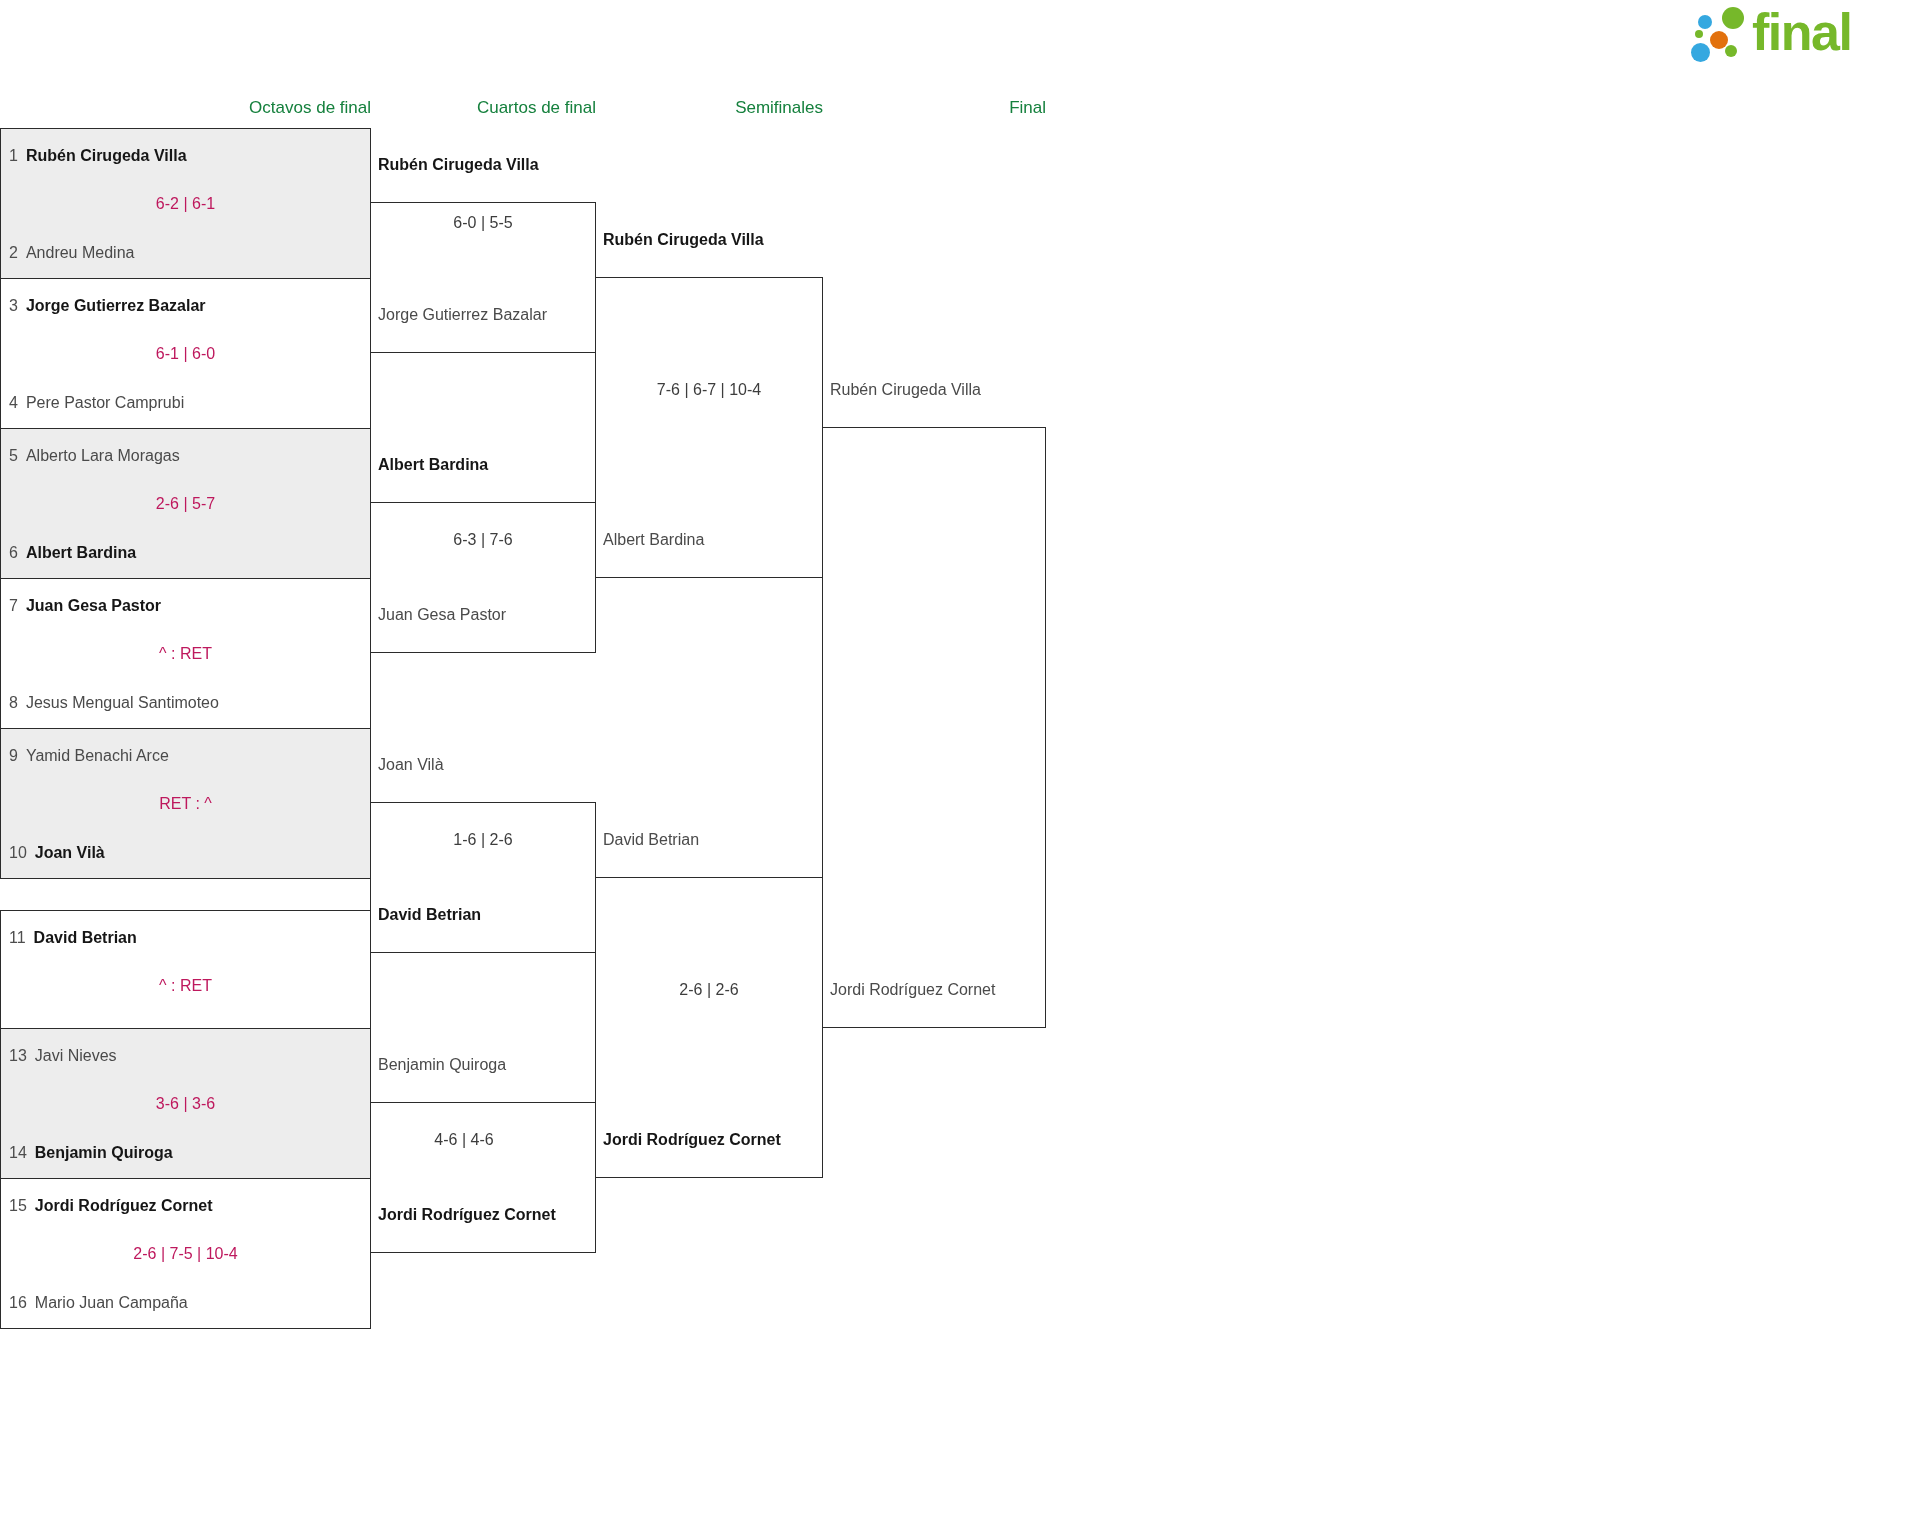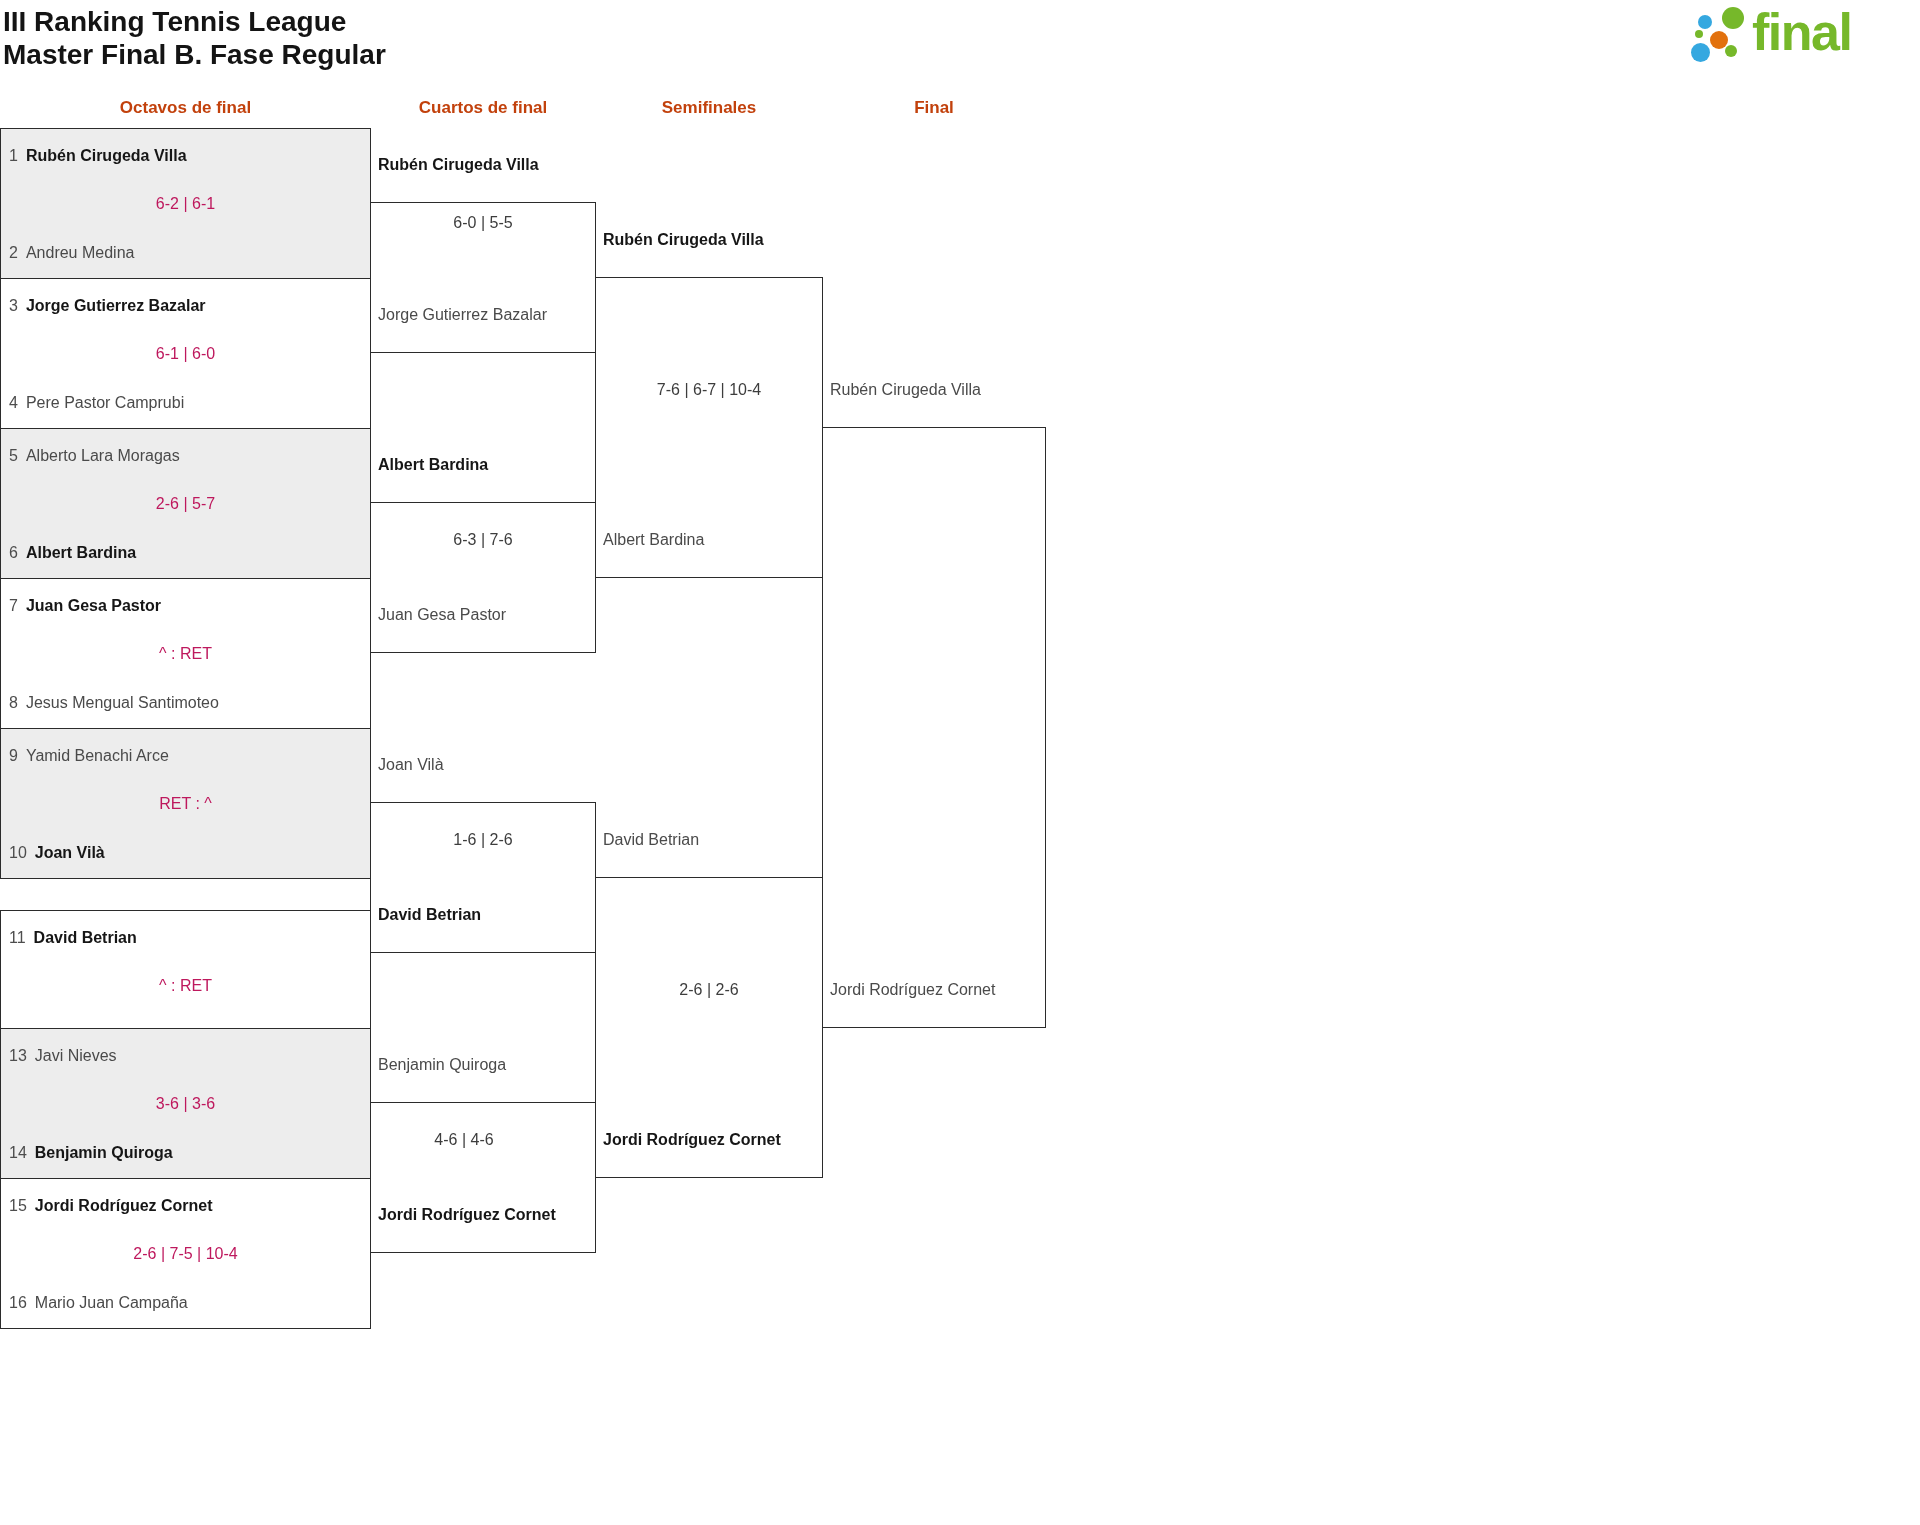--- a/index.html
+++ b/index.html
@@ -9,21 +9,21 @@
   
   .title{position:absolute;left:3px;top:5px;font-size:28px;font-weight:700;line-height:33px;color:#141414;}
 
   
   .logo{position:absolute;left:1688px;top:2px;width:232px;height:64px;cursor:pointer;}
   .dot{position:absolute;border-radius:50%;}
   .wordmark{position:absolute;left:64px;top:-2px;line-height:64px;font-size:52px;font-weight:700;
             letter-spacing:-1.5px;color:#76b82a;}
 
   
-  .colhead{position:absolute;top:98px;text-align:center;font-size:17px;font-weight:700;line-height:20px;color:#c2410c;}
+  .colhead{position:absolute;top:98px;text-align:right;font-size:17px;font-weight:400;line-height:20px;color:#15803d;}
 
   
   .obox{position:absolute;left:0;width:371px;height:151px;border:1px solid #2b2b2b;box-sizing:border-box;background:#ffffff;}
   .obox.shaded{background:#ededed;}
   .prow{position:absolute;left:8px;right:8px;display:flex;gap:8px;align-items:baseline;
         font-size:16px;line-height:18px;white-space:nowrap;overflow:hidden;}
   .prow.ptop{top:18px;}
   .prow.pbot{top:115px;}
   .seed{color:#4d4d4d;flex:0 0 auto;}
   .pname{color:#4a4a4a;font-weight:400;}
@@ -36,24 +36,20 @@
   
   .rlabel{position:absolute;font-size:16px;line-height:18px;white-space:nowrap;color:#4a4a4a;font-weight:400;}
   .rlabel.bold{color:#161616;font-weight:700;}
   .rscore{position:absolute;text-align:center;font-size:16px;line-height:18px;color:#3d3d3d;}
 </style>
 </head>
 <body>
 
 <div class="page">
 
-  <div class="title">
-    <div>III Ranking Tennis League</div>
-    <div>Master Final B. Fase Regular</div>
-  </div>
 
   <div class="logo">
     <span class="dot" style="left:10px;top:13px;width:14px;height:14px;background:#35a8e0"></span>
     <span class="dot" style="left:34px;top:5px;width:22px;height:22px;background:#76b82a"></span>
     <span class="dot" style="left:7px;top:28px;width:8px;height:8px;background:#76b82a"></span>
     <span class="dot" style="left:22px;top:29px;width:18px;height:18px;background:#e2710d"></span>
     <span class="dot" style="left:3px;top:41px;width:19px;height:19px;background:#35a8e0"></span>
     <span class="dot" style="left:37px;top:43px;width:12px;height:12px;background:#76b82a"></span>
     <span class="wordmark">final</span>
   </div>

